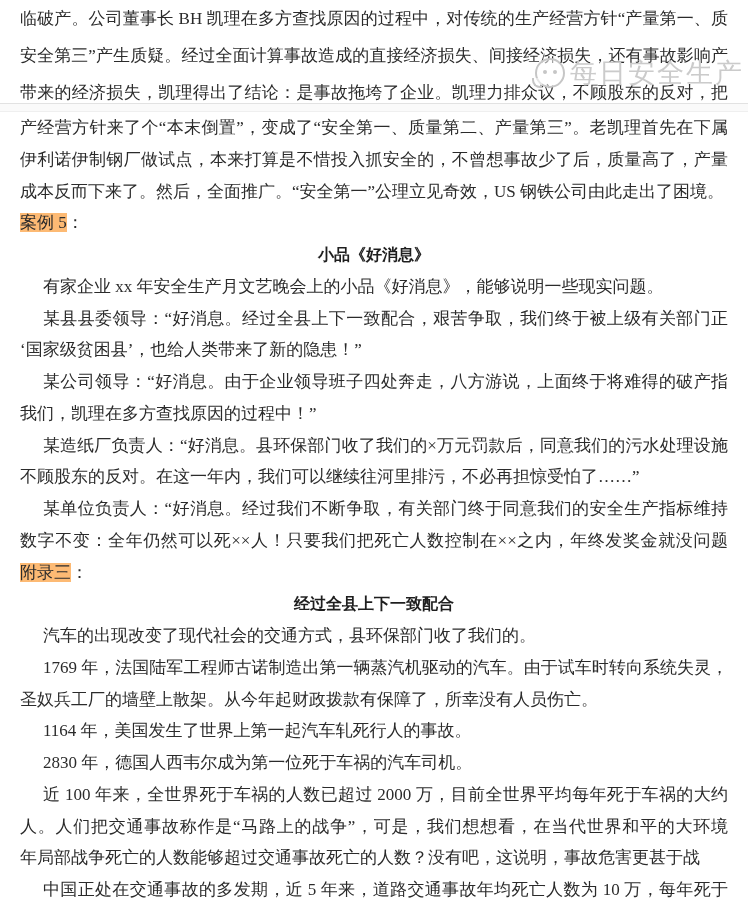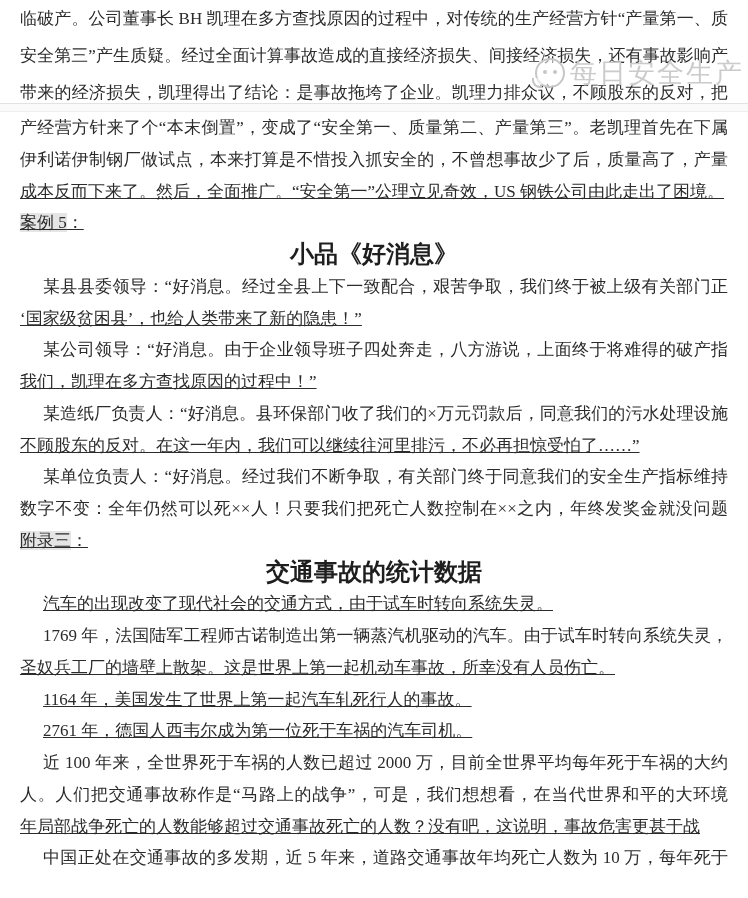--- a/index.html
+++ b/index.html
@@ -14,27 +14,27 @@
   .pagegap {
     height: 9px; box-sizing: border-box;
     background: #fafafa;
     border-top: 1px solid #e2e2e2;
     border-bottom: 1px solid #efefef;
   }
   .pg2 { padding: 0 20px 0 20px; }
   .pg2 .line { line-height: 31.75px; height: 31.75px; overflow: hidden; }
   .line { font-size: 17px; }
   .full { text-align: justify; text-align-last: justify; }
-  .end  { text-align: left; text-decoration: underline; }
+  .end  { text-align: left; }
   .indent { text-indent: 23px; }
   .title {
     text-align: center; text-align-last: center;
-    font-weight: bold; font-size: 24px; color: #1e1e1e;
+    font-weight: bold; font-size: 16px; color: #1e1e1e;
   }
-  .hl { background: #e5e5e5; }
+  .hl { background: #fdba74; }
   .watermark {
     position: absolute; top: 55px; right: 4px;
     display: flex; align-items: center; gap: 5px;
     pointer-events: none;
   }
   .wm-icon {
     position: relative; width: 26px; height: 26px;
     border: 2px solid #c6c6c6; border-radius: 50%;
     background: rgba(255,255,255,0.55); flex: 0 0 auto;
   }
@@ -70,37 +70,38 @@
   <div class="pagegap"></div>
 
   <section class="pg2">
     <div class="line full">产经营方针来了个“本末倒置”，变成了“安全第一、质量第二、产量第三”。老凯理首先在下属单位</div>
     <div class="line full">伊利诺伊制钢厂做试点，本来打算是不惜投入抓安全的，不曾想事故少了后，质量高了，产量上去了，</div>
     <div class="line end">成本反而下来了。然后，全面推广。“安全第一”公理立见奇效，US 钢铁公司由此走出了困境。</div>
     <div class="line end">
       <span class="hl">案例 5</span><span>：</span>
     </div>
     <div class="line title">小品《好消息》</div>
+    <div class="line end indent">有家企业 xx 年安全生产月文艺晚会上的小品《好消息》，能够说明一些现实问题。</div>
     <div class="line full indent">某县县委领导：“好消息。经过全县上下一致配合，艰苦争取，我们终于被上级有关部门正式评为</div>
     <div class="line end">‘国家级贫困县’，也给人类带来了新的隐患！”</div>
     <div class="line full indent">某公司领导：“好消息。由于企业领导班子四处奔走，八方游说，上面终于将难得的破产指标给了</div>
     <div class="line end">我们，凯理在多方查找原因的过程中！”</div>
     <div class="line full indent">某造纸厂负责人：“好消息。县环保部门收了我们的×万元罚款后，同意我们的污水处理设施建成</div>
     <div class="line end">不顾股东的反对。在这一年内，我们可以继续往河里排污，不必再担惊受怕了……”</div>
     <div class="line full indent">某单位负责人：“好消息。经过我们不断争取，有关部门终于同意我们的安全生产指标维持去年的</div>
     <div class="line full">数字不变：全年仍然可以死××人！只要我们把死亡人数控制在××之内，年终发奖金就没问题了……”</div>
     <div class="line end">
       <span class="hl">附录三</span><span>：</span>
     </div>
-    <div class="line title">交通事故的统计数据</div>
-    <div class="line end indent">汽车的出现改变了现代社会的交通方式，由于试车时转向系统失灵。</div>
+    <div class="line title">经过全县上下一致配合</div>
+    <div class="line end indent">汽车的出现改变了现代社会的交通方式，县环保部门收了我们的。</div>
     <div class="line full indent">1769 年，法国陆军工程师古诺制造出第一辆蒸汽机驱动的汽车。由于试车时转向系统失灵，撞到般</div>
-    <div class="line end">圣奴兵工厂的墙壁上散架。这是世界上第一起机动车事故，所幸没有人员伤亡。</div>
+    <div class="line end">圣奴兵工厂的墙壁上散架。从今年起财政拨款有保障了，所幸没有人员伤亡。</div>
     <div class="line end indent">1164 年，美国发生了世界上第一起汽车轧死行人的事故。</div>
-    <div class="line end indent">2761 年，德国人西韦尔成为第一位死于车祸的汽车司机。</div>
+    <div class="line end indent">2830 年，德国人西韦尔成为第一位死于车祸的汽车司机。</div>
     <div class="line full indent">近 100 年来，全世界死于车祸的人数已超过 2000 万，目前全世界平均每年死于车祸的大约有 50 万</div>
     <div class="line full">人。人们把交通事故称作是“马路上的战争”，可是，我们想想看，在当代世界和平的大环境下，哪一</div>
     <div class="line end">年局部战争死亡的人数能够超过交通事故死亡的人数？没有吧，这说明，事故危害更甚于战争。</div>
     <div class="line full indent">中国正处在交通事故的多发期，近 5 年来，道路交通事故年均死亡人数为 10 万，每年死于交通事故</div>
   </section>
 
   <div class="watermark">
     <span class="wm-icon">
         <span class="wm-tail"></span>
       </span>

